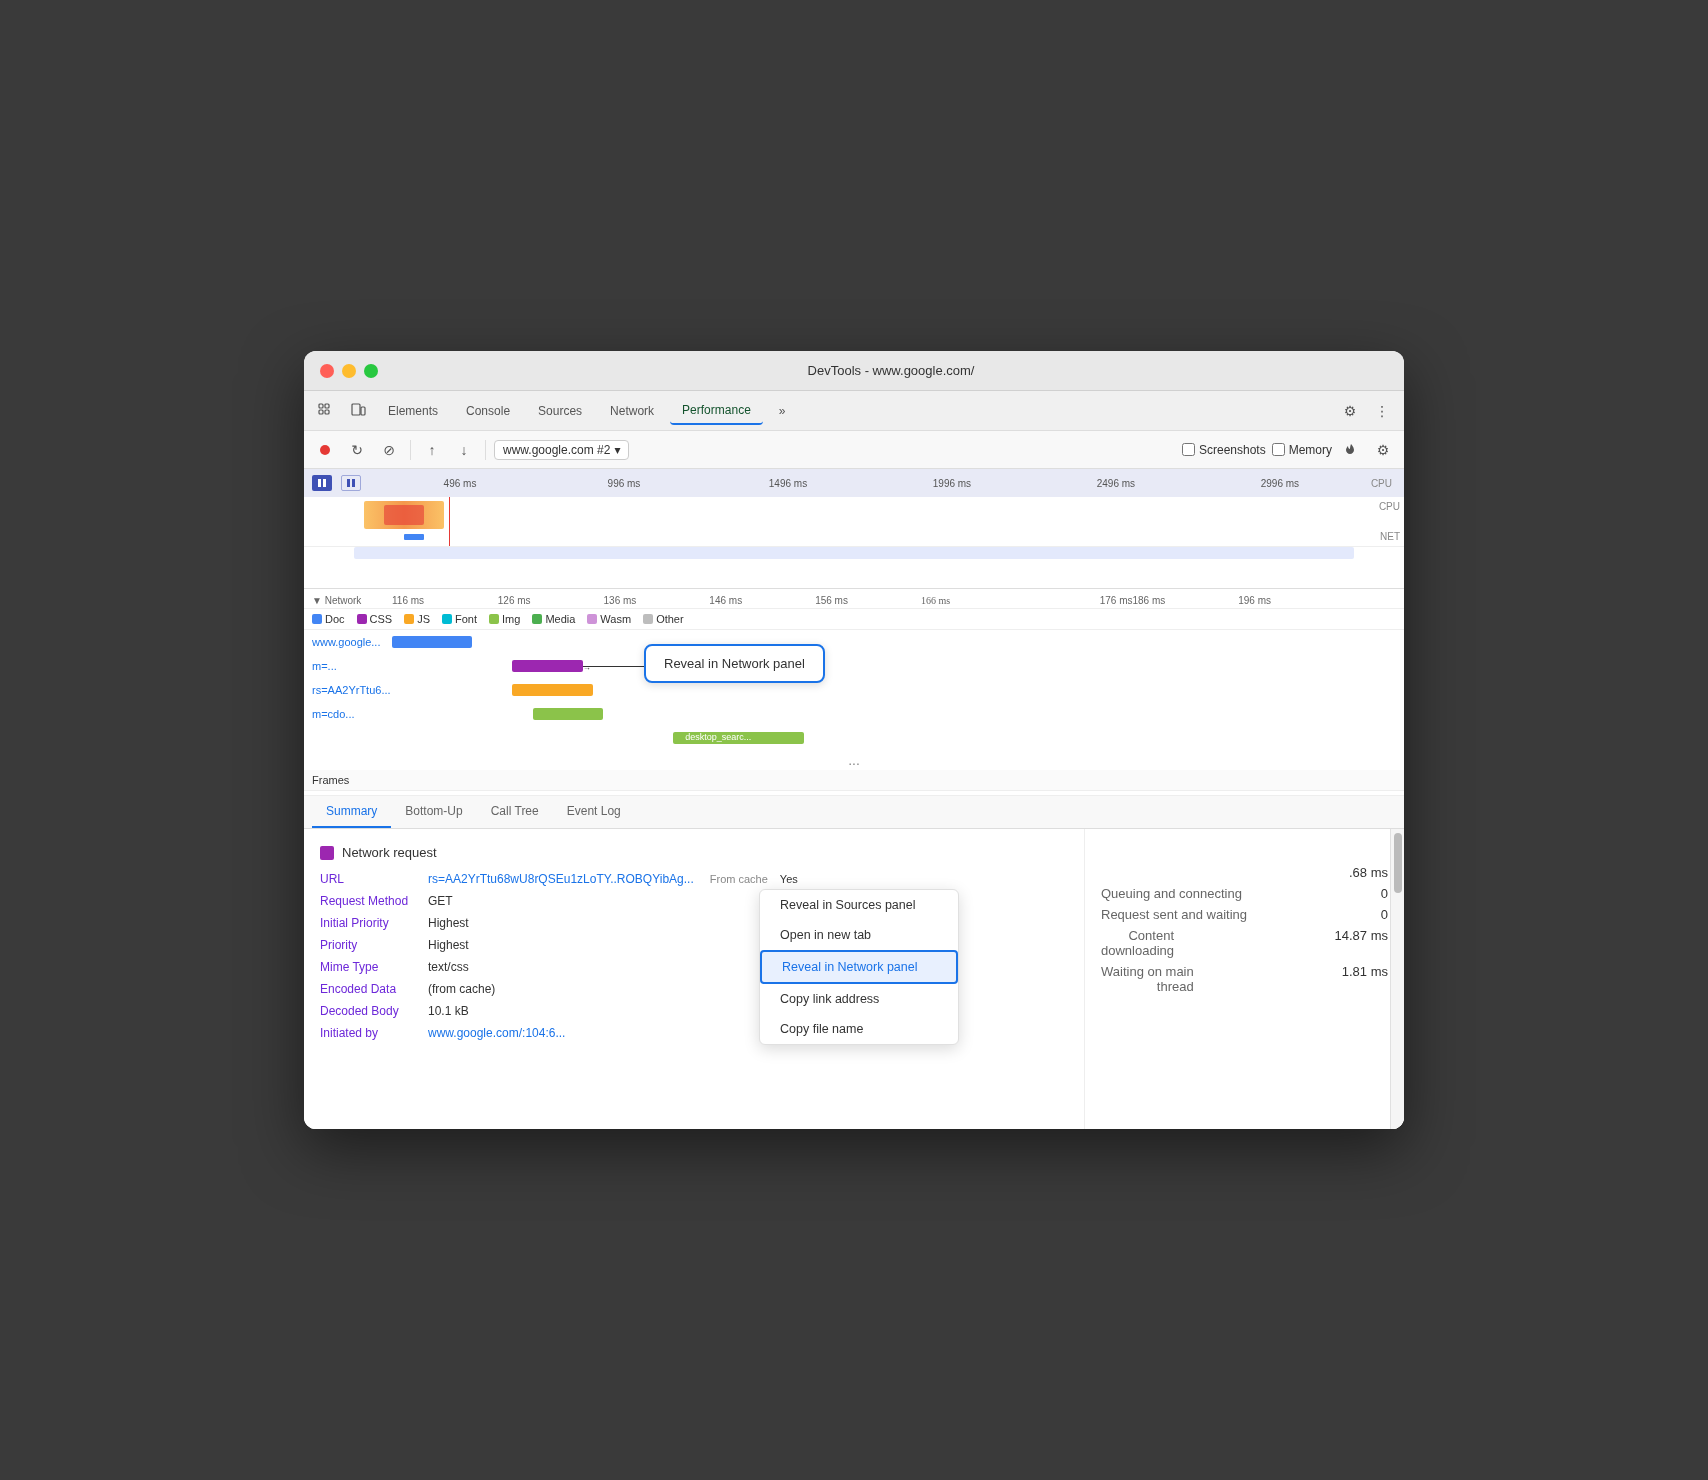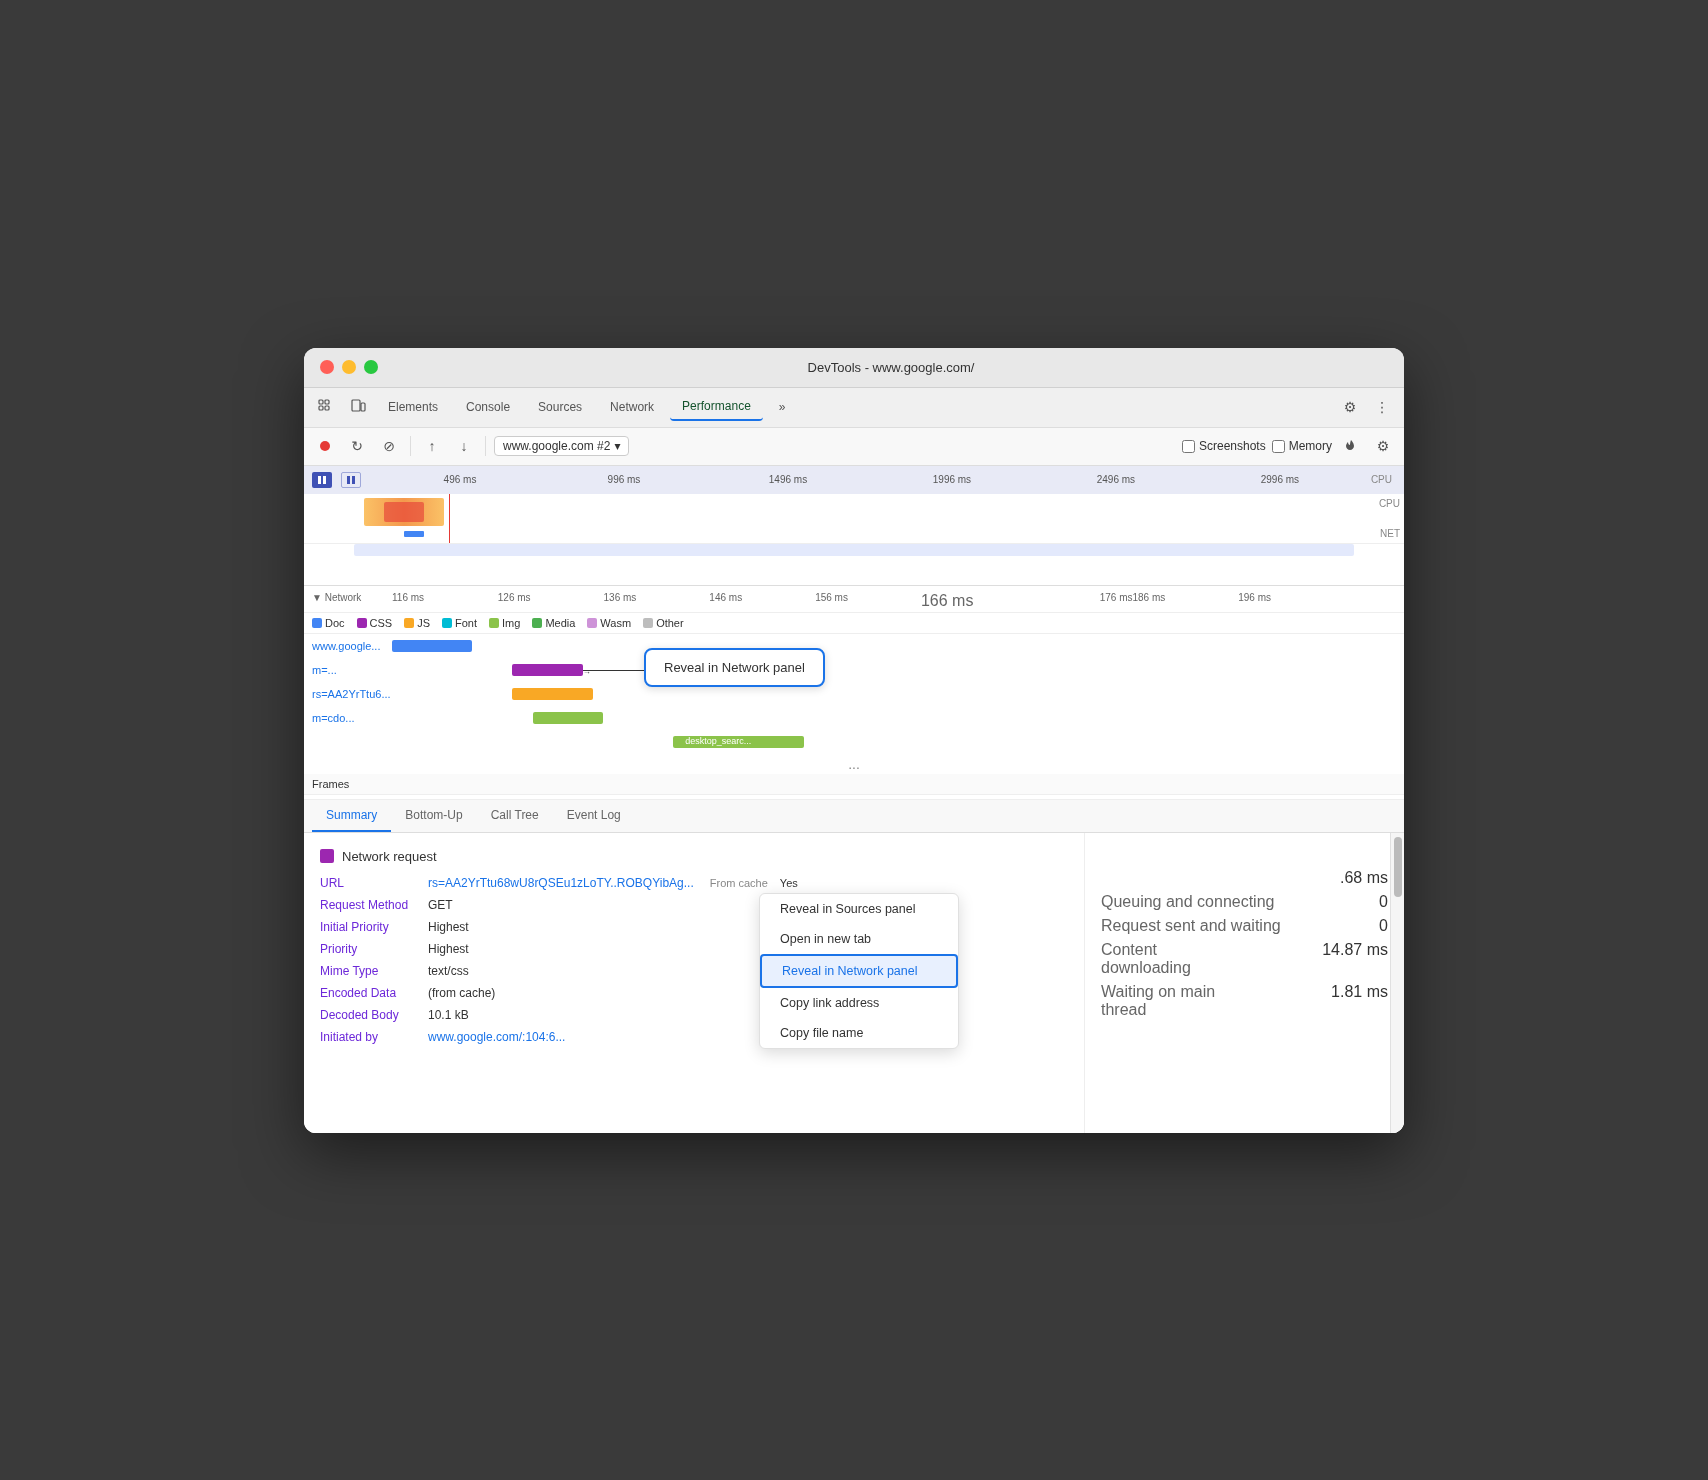--- a/index.html
+++ b/index.html
@@ -294,21 +294,22 @@
       height: 60px;
       background: #bbb;
       border-radius: 4px;
       margin: 4px auto;
     }
     .stats-col {
       width: 320px;
       padding: 16px;
       background: white;
       border-left: 1px solid #eee;
-      font-size: 16px;
+      font-size: 13px;
+      text-align: right;
     }
     .stat-row {
       display: flex;
       justify-content: space-between;
       margin-bottom: 6px;
       color: #333;
     }
     .stat-label { color: #666; }
     .stat-value { color: #333; font-weight: 500; }
     .network-row-container {
@@ -442,21 +443,21 @@
     <div class="network-timeline">
 
       <div class="nt-ruler">
         <span style="width:80px;flex-shrink:0;">▼ <span>Network</span></span>
         <span style="flex:1;display:flex;gap:0;">
           <span style="flex:1;text-align:left;font-size:10px;">116 ms</span>
           <span style="flex:1;text-align:left;font-size:10px;">126 ms</span>
           <span style="flex:1;text-align:left;font-size:10px;">136 ms</span>
           <span style="flex:1;text-align:left;font-size:10px;">146 ms</span>
           <span style="flex:1;text-align:left;font-size:10px;">156 ms</span>
-          <span style="flex:1;text-align:left;font-size:16px;">166 ms</span>
+          <span style="flex:1;text-align:left;font-size:10px;font-family:Liberation Serif, serif;">166 ms</span>
           <span style="flex:1;text-align:right;font-size:10px;">176 ms</span>
           <span style="flex:1;text-align:left;font-size:10px;">186 ms</span>
           <span style="flex:1;text-align:left;font-size:10px;">196 ms</span>
         </span>
       </div>
 
       <div class="nt-legend">
         <div class="legend-item">
           <div class="legend-dot" style="background:#4285f4;"></div>
           <span class="legend-label">Doc</span>

